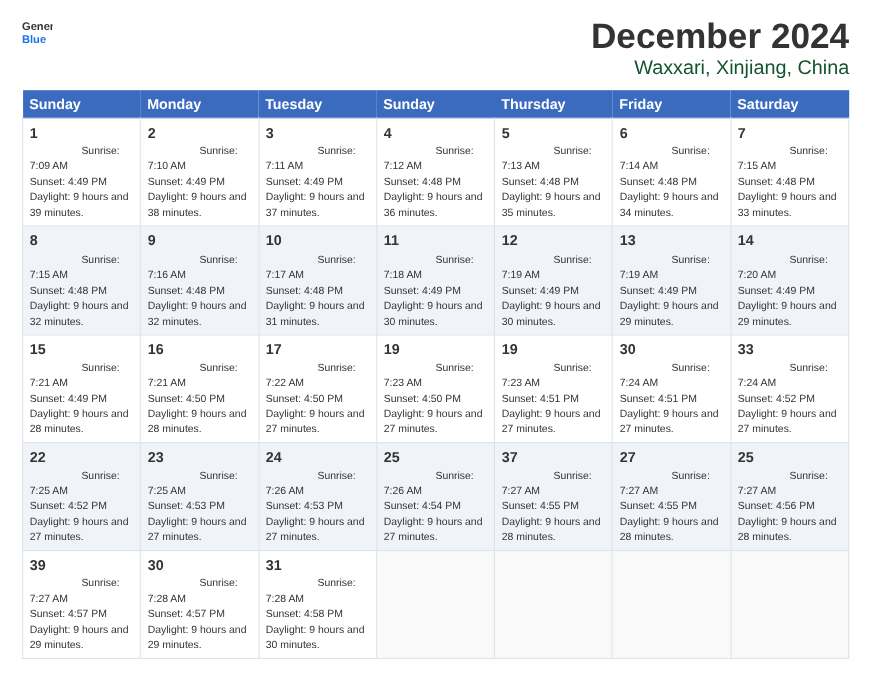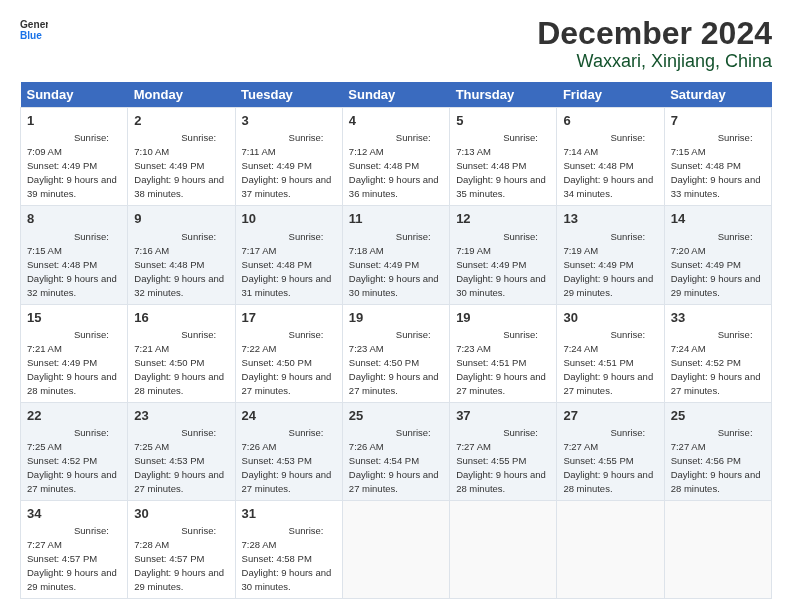--- a/index.html
+++ b/index.html
@@ -236,21 +236,21 @@
           <span class="day-num">27</span>
           <span class="cell-content">Sunrise: 7:27 AM<br>Sunset: 4:55 PM<br>Daylight: 9 hours and 28 minutes.</span>
         </td>
           <td>
           <span class="day-num">25</span>
           <span class="cell-content">Sunrise: 7:27 AM<br>Sunset: 4:56 PM<br>Daylight: 9 hours and 28 minutes.</span>
         </td>
         </tr>
         <tr>
           <td>
-          <span class="day-num">34</span>
+          <span class="day-num">39</span>
           <span class="cell-content">Sunrise: 7:27 AM<br>Sunset: 4:57 PM<br>Daylight: 9 hours and 29 minutes.</span>
         </td>
           <td>
           <span class="day-num">30</span>
           <span class="cell-content">Sunrise: 7:28 AM<br>Sunset: 4:57 PM<br>Daylight: 9 hours and 29 minutes.</span>
         </td>
           <td>
           <span class="day-num">31</span>
           <span class="cell-content">Sunrise: 7:28 AM<br>Sunset: 4:58 PM<br>Daylight: 9 hours and 30 minutes.</span>
         </td>

